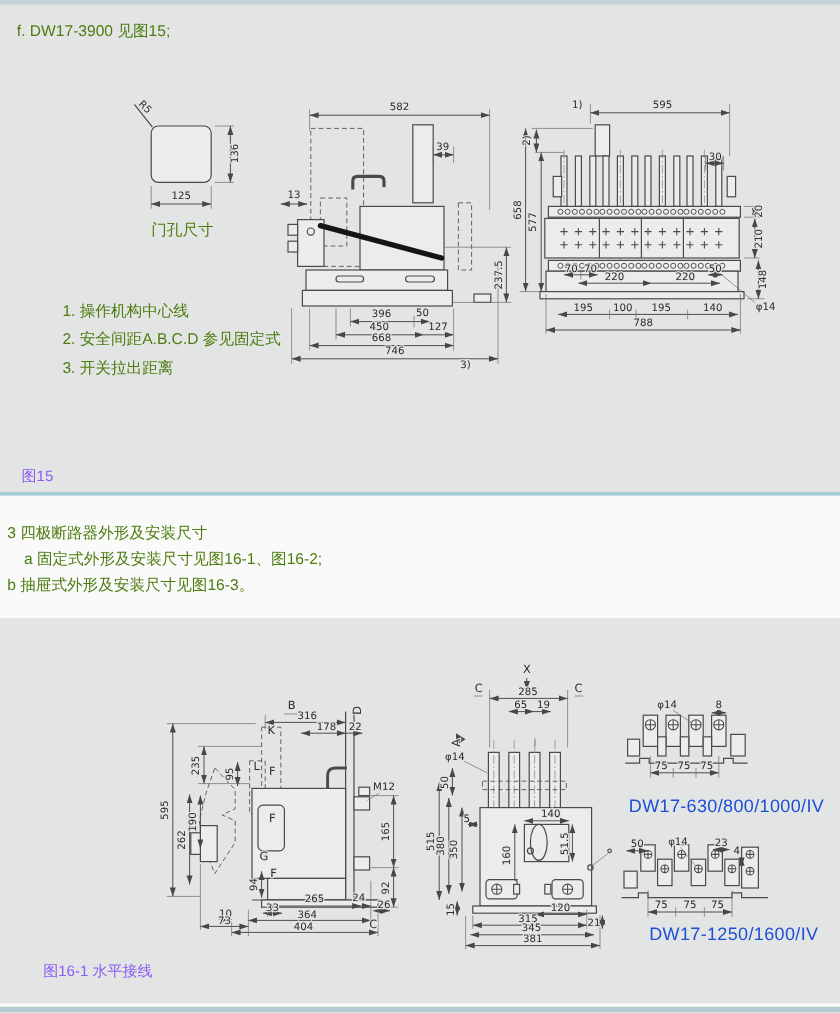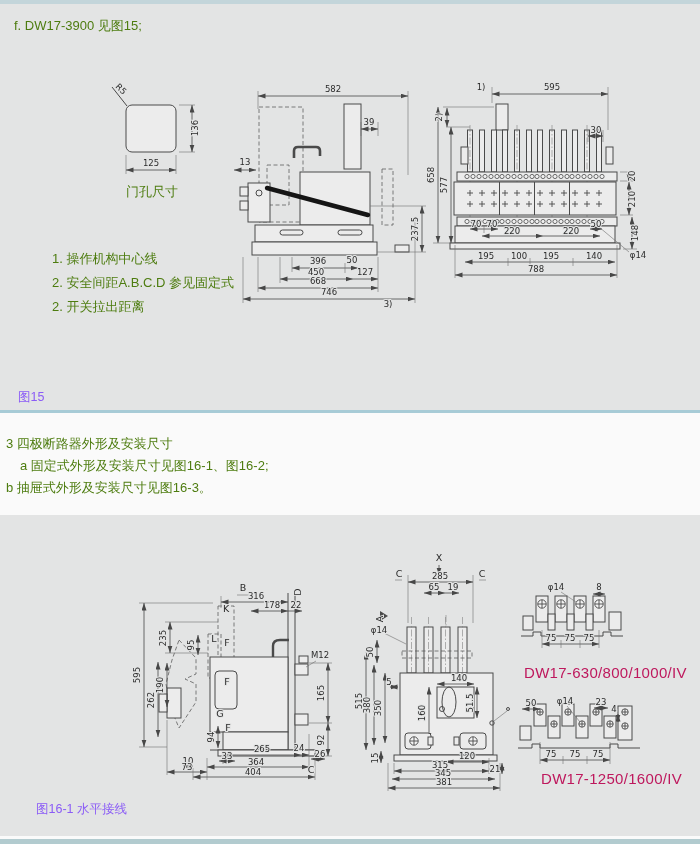--- a/index.html
+++ b/index.html
@@ -5,21 +5,21 @@
   html,body{margin:0;padding:0;background:#fff;}
   #page{position:relative;width:700px;height:844px;background:#fafafa;overflow:hidden;
         font-family:"Liberation Sans",sans-serif;}
   .band-top{position:absolute;left:0;top:0;width:700px;height:4px;background:#c3d5da;}
   .panel{position:absolute;left:0;width:700px;background:#e3e4e4;}
   .p1{top:4px;height:406px;}
   .rule{position:absolute;left:0;top:410px;width:700px;height:3px;background:#a7cbd6;}
   .p2{top:515px;height:321px;}
   .band-bottom{position:absolute;left:0;top:839px;width:700px;height:5px;background:#b2cbcf;}
   .t{position:absolute;font-size:13px;line-height:1.25;color:#4d7c0f;white-space:nowrap;}
-  .cap{font-size:15px;color:#be185d;letter-spacing:.3px;}
+  .cap{font-size:15px;color:#1d4ed8;letter-spacing:.3px;}
   .figlbl{font-size:12.5px;color:#8b5cf6;}
   svg.draw{position:absolute;overflow:visible;}
   .sol{fill:#ececec;stroke:#4a4a4a;stroke-width:1;}
   .ln{fill:none;stroke:#4a4a4a;stroke-width:1;}
   .dsh{fill:none;stroke:#5d5d5d;stroke-width:.8;stroke-dasharray:4 2.5;}
   .cl{fill:none;stroke:#818181;stroke-width:.6;stroke-dasharray:7 2 1.5 2;}
   .dim{fill:none;stroke:#474747;stroke-width:.8;}
   .ext{fill:none;stroke:#6e6e6e;stroke-width:.6;}
   .thick{stroke:#151515;stroke-width:4.4;stroke-linecap:round;}
   text.dm{font-family:"DejaVu Sans",sans-serif;font-size:8.5px;fill:#2b2b2b;text-anchor:middle;
@@ -257,21 +257,21 @@
     <text class="dm" x="141" y="158.5">220</text>
     <text class="dm" x="56" y="184">195</text>
     <text class="dm" x="89" y="184">100</text>
     <text class="dm" x="121" y="184">195</text>
     <text class="dm" x="164" y="184">140</text>
     <text class="dm" x="106" y="197">788</text>
   </svg>
 
   <div class="t" style="left:52px;top:251px;">1. 操作机构中心线</div>
   <div class="t" style="left:52px;top:275px;">2. 安全间距A.B.C.D 参见固定式</div>
-  <div class="t" style="left:52px;top:299px;">2. 开关拉出距离</div>
+  <div class="t" style="left:52px;top:299px;">3. 开关拉出距离</div>
   <div class="t figlbl" style="left:18px;top:390px;">图15</div>
 
   <div class="t" style="left:6px;top:436px;">3  四极断路器外形及安装尺寸</div>
   <div class="t" style="left:20px;top:458px;">a 固定式外形及安装尺寸见图16-1、图16-2;</div>
   <div class="t" style="left:6px;top:480px;">b 抽屉式外形及安装尺寸见图16-3。</div>
 
   <svg class="draw" style="left:123px;top:578px;" width="245" height="215" viewBox="0 0 245 215">
     <g>
       <line x1="165" y1="15" x2="165" y2="172" class="ln"></line>
         <line x1="172" y1="15" x2="172" y2="172" class="ln"></line>

